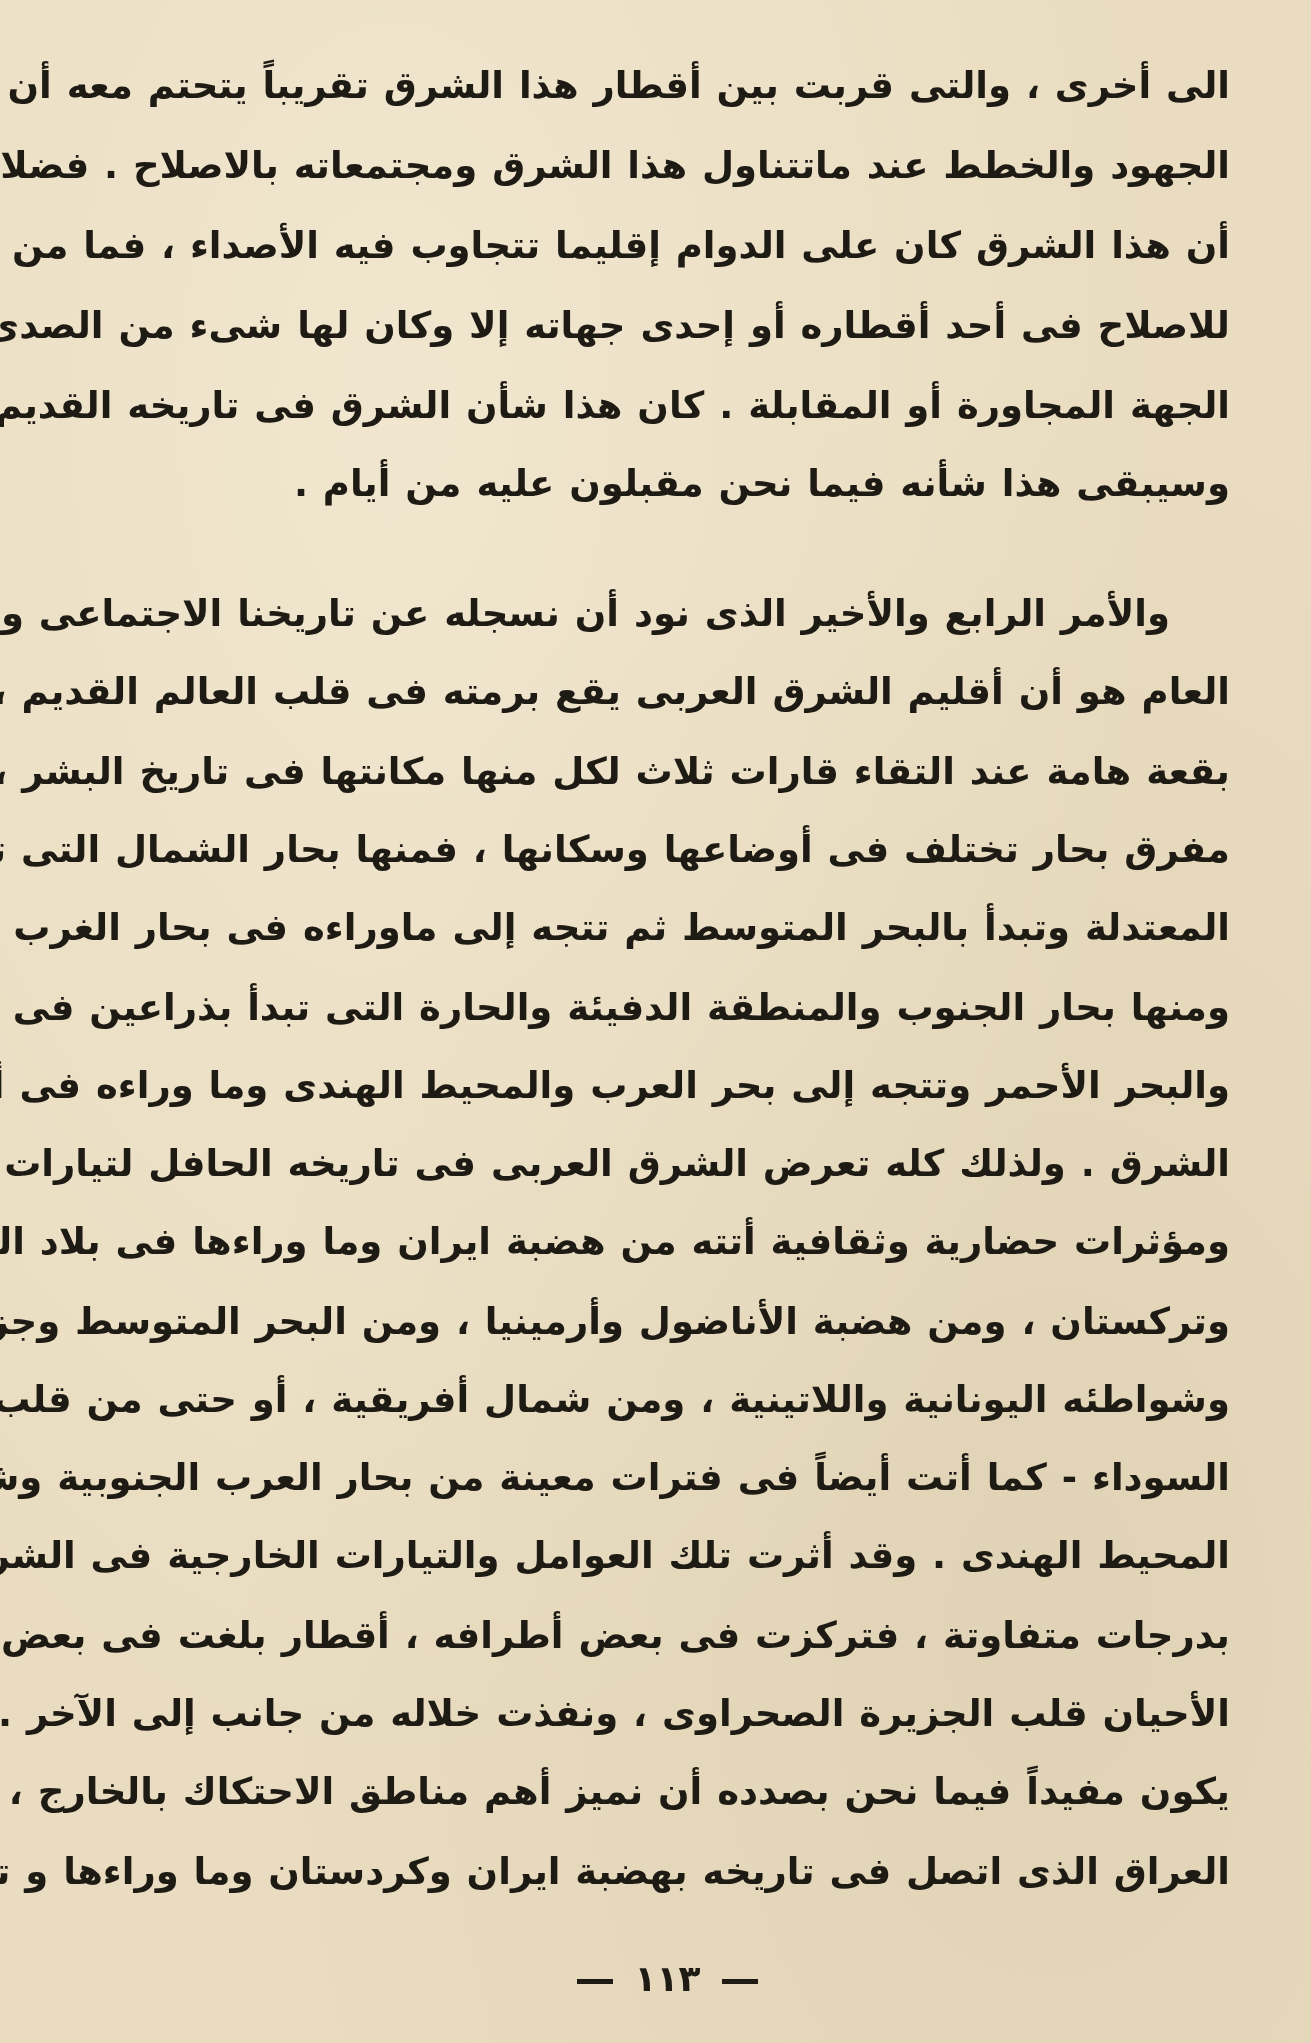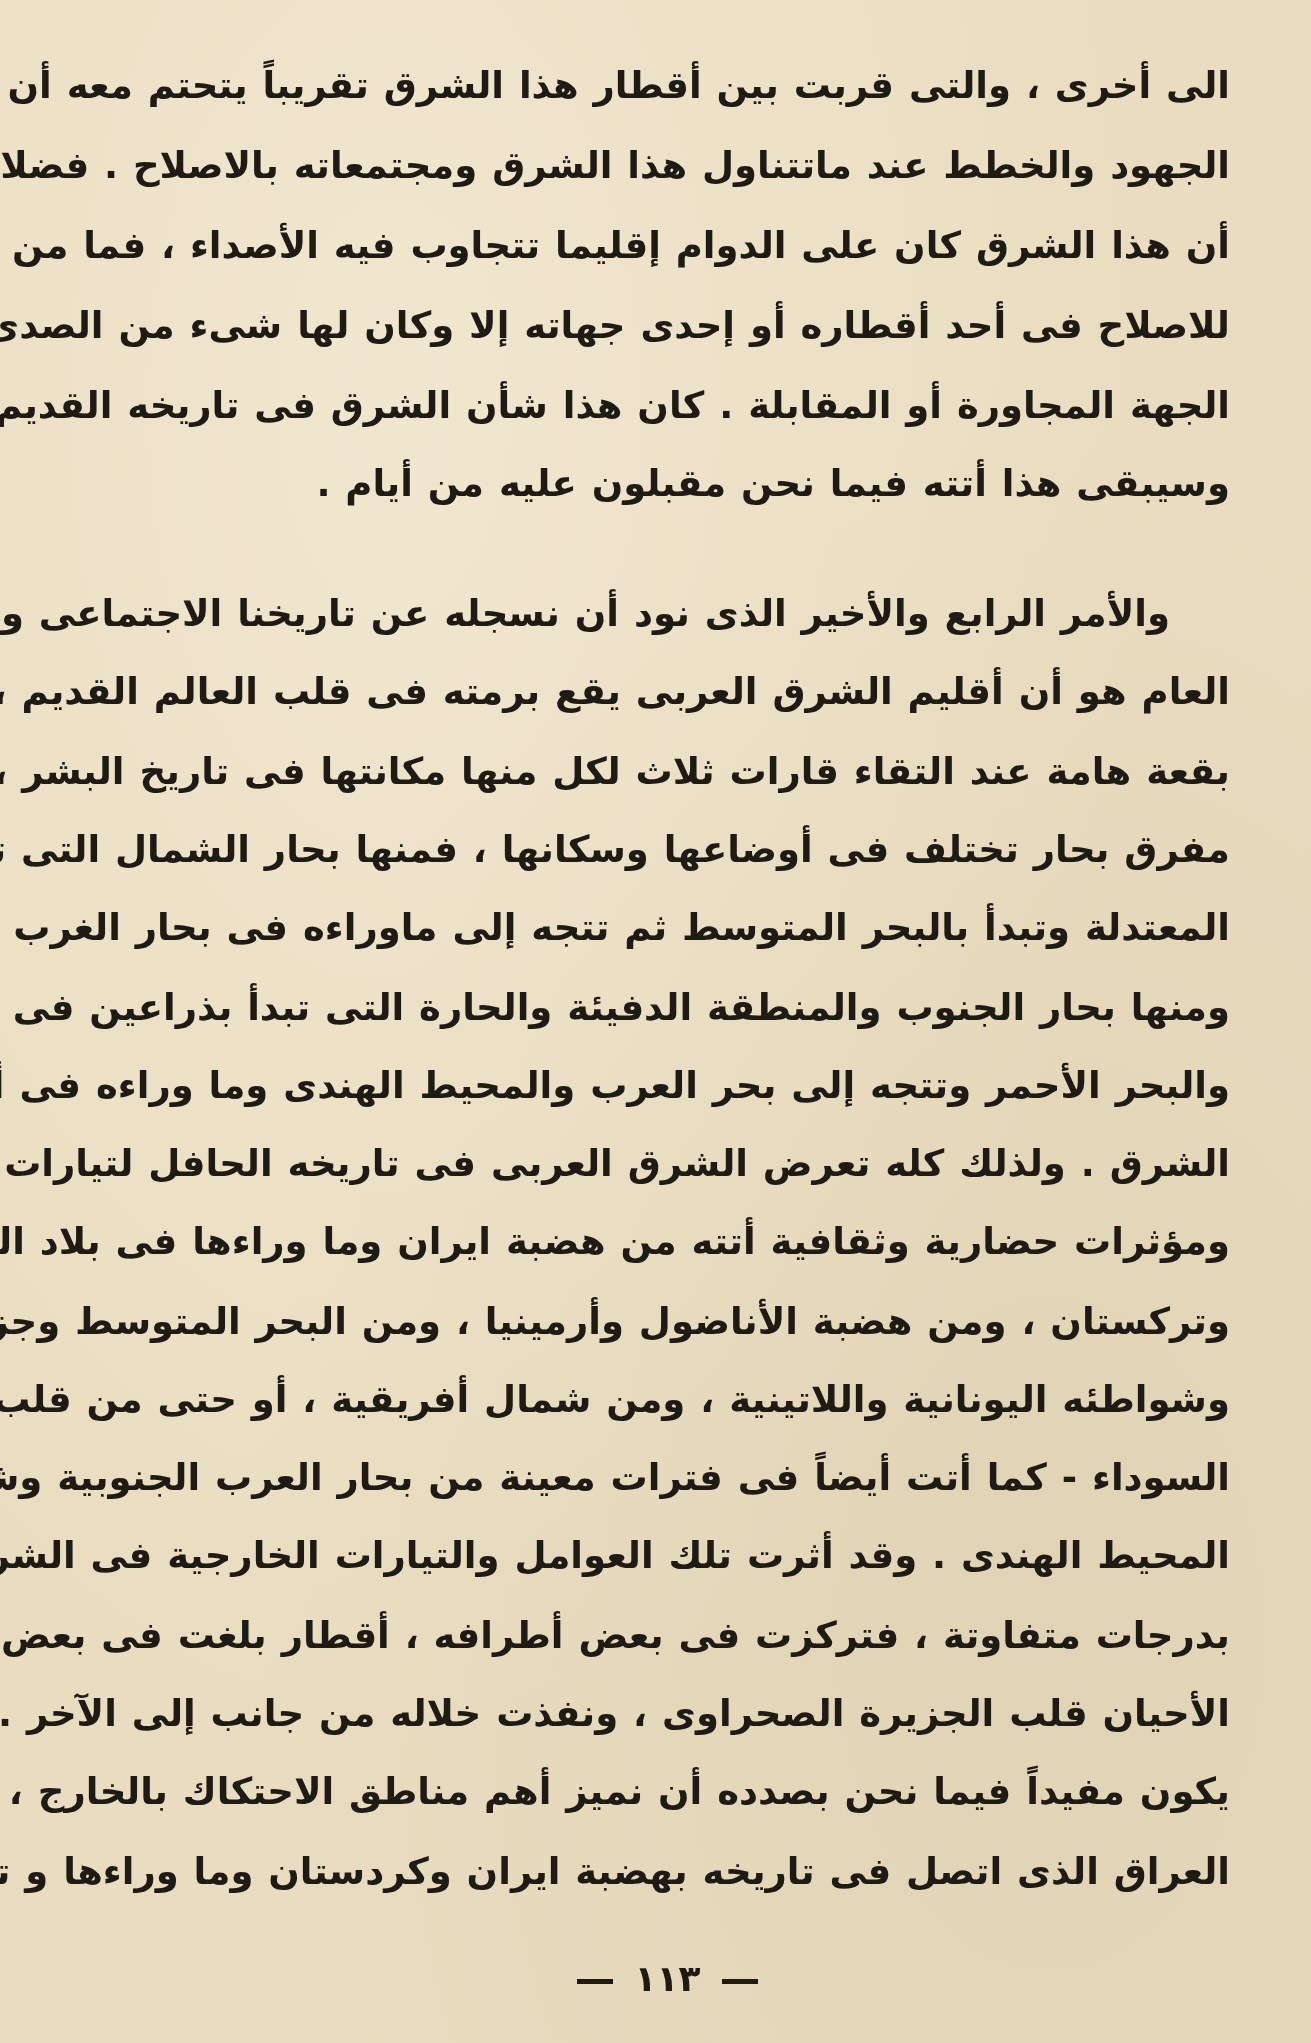--- a/index.html
+++ b/index.html
@@ -71,21 +71,21 @@
 <body>
 
 <div class="page">
 
   <div>
     <div class="line" style="top:46px">الى أخرى ، والتى قربت بين أقطار هذا الشرق تقريباً يتحتم معه أن تنسق</div>
     <div class="line" style="top:126px">الجهود والخطط عند ماتتناول هذا الشرق ومجتمعاته بالاصلاح . فضلا عن</div>
     <div class="line" style="top:206px">أن هذا الشرق كان على الدوام إقليما تتجاوب فيه الأصداء ، فما من حركة</div>
     <div class="line" style="top:286px">للاصلاح فى أحد أقطاره أو إحدى جهاته إلا وكان لها شىء من الصدى فى</div>
     <div class="line" style="top:366px">الجهة المجاورة أو المقابلة . كان هذا شأن الشرق فى تاريخه القديم والوسيط ،</div>
-    <div class="line last" style="top:444px">وسيبقى هذا أتته فيما نحن مقبلون عليه من أيام .</div>
+    <div class="line last" style="top:444px">وسيبقى هذا شأنه فيما نحن مقبلون عليه من أيام .</div>
   </div>
 
   <div>
     <div class="line indent" style="top:574px">والأمر الرابع والأخير الذى نود أن نسجله عن تاريخنا الاجتماعى والثقافى</div>
     <div class="line" style="top:652px">العام هو أن أقليم الشرق العربى يقع برمته فى قلب العالم القديم ، ويحتل بأقطاره</div>
     <div class="line" style="top:732px">بقعة هامة عند التقاء قارات ثلاث لكل منها مكانتها فى تاريخ البشر ، وعند</div>
     <div class="line" style="top:810px">مفرق بحار تختلف فى أوضاعها وسكانها ، فمنها بحار الشمال التى تقع فى المنطقة</div>
     <div class="line" style="top:888px">المعتدلة وتبدأ بالبحر المتوسط ثم تتجه إلى ماوراءه فى بحار الغرب والشمال .</div>
     <div class="line" style="top:968px">ومنها بحار الجنوب والمنطقة الدفيئة والحارة التى تبدأ بذراعين فى خليج فارس</div>
     <div class="line" style="top:1046px">والبحر الأحمر وتتجه إلى بحر العرب والمحيط الهندى وما وراءه فى أقصى</div>

